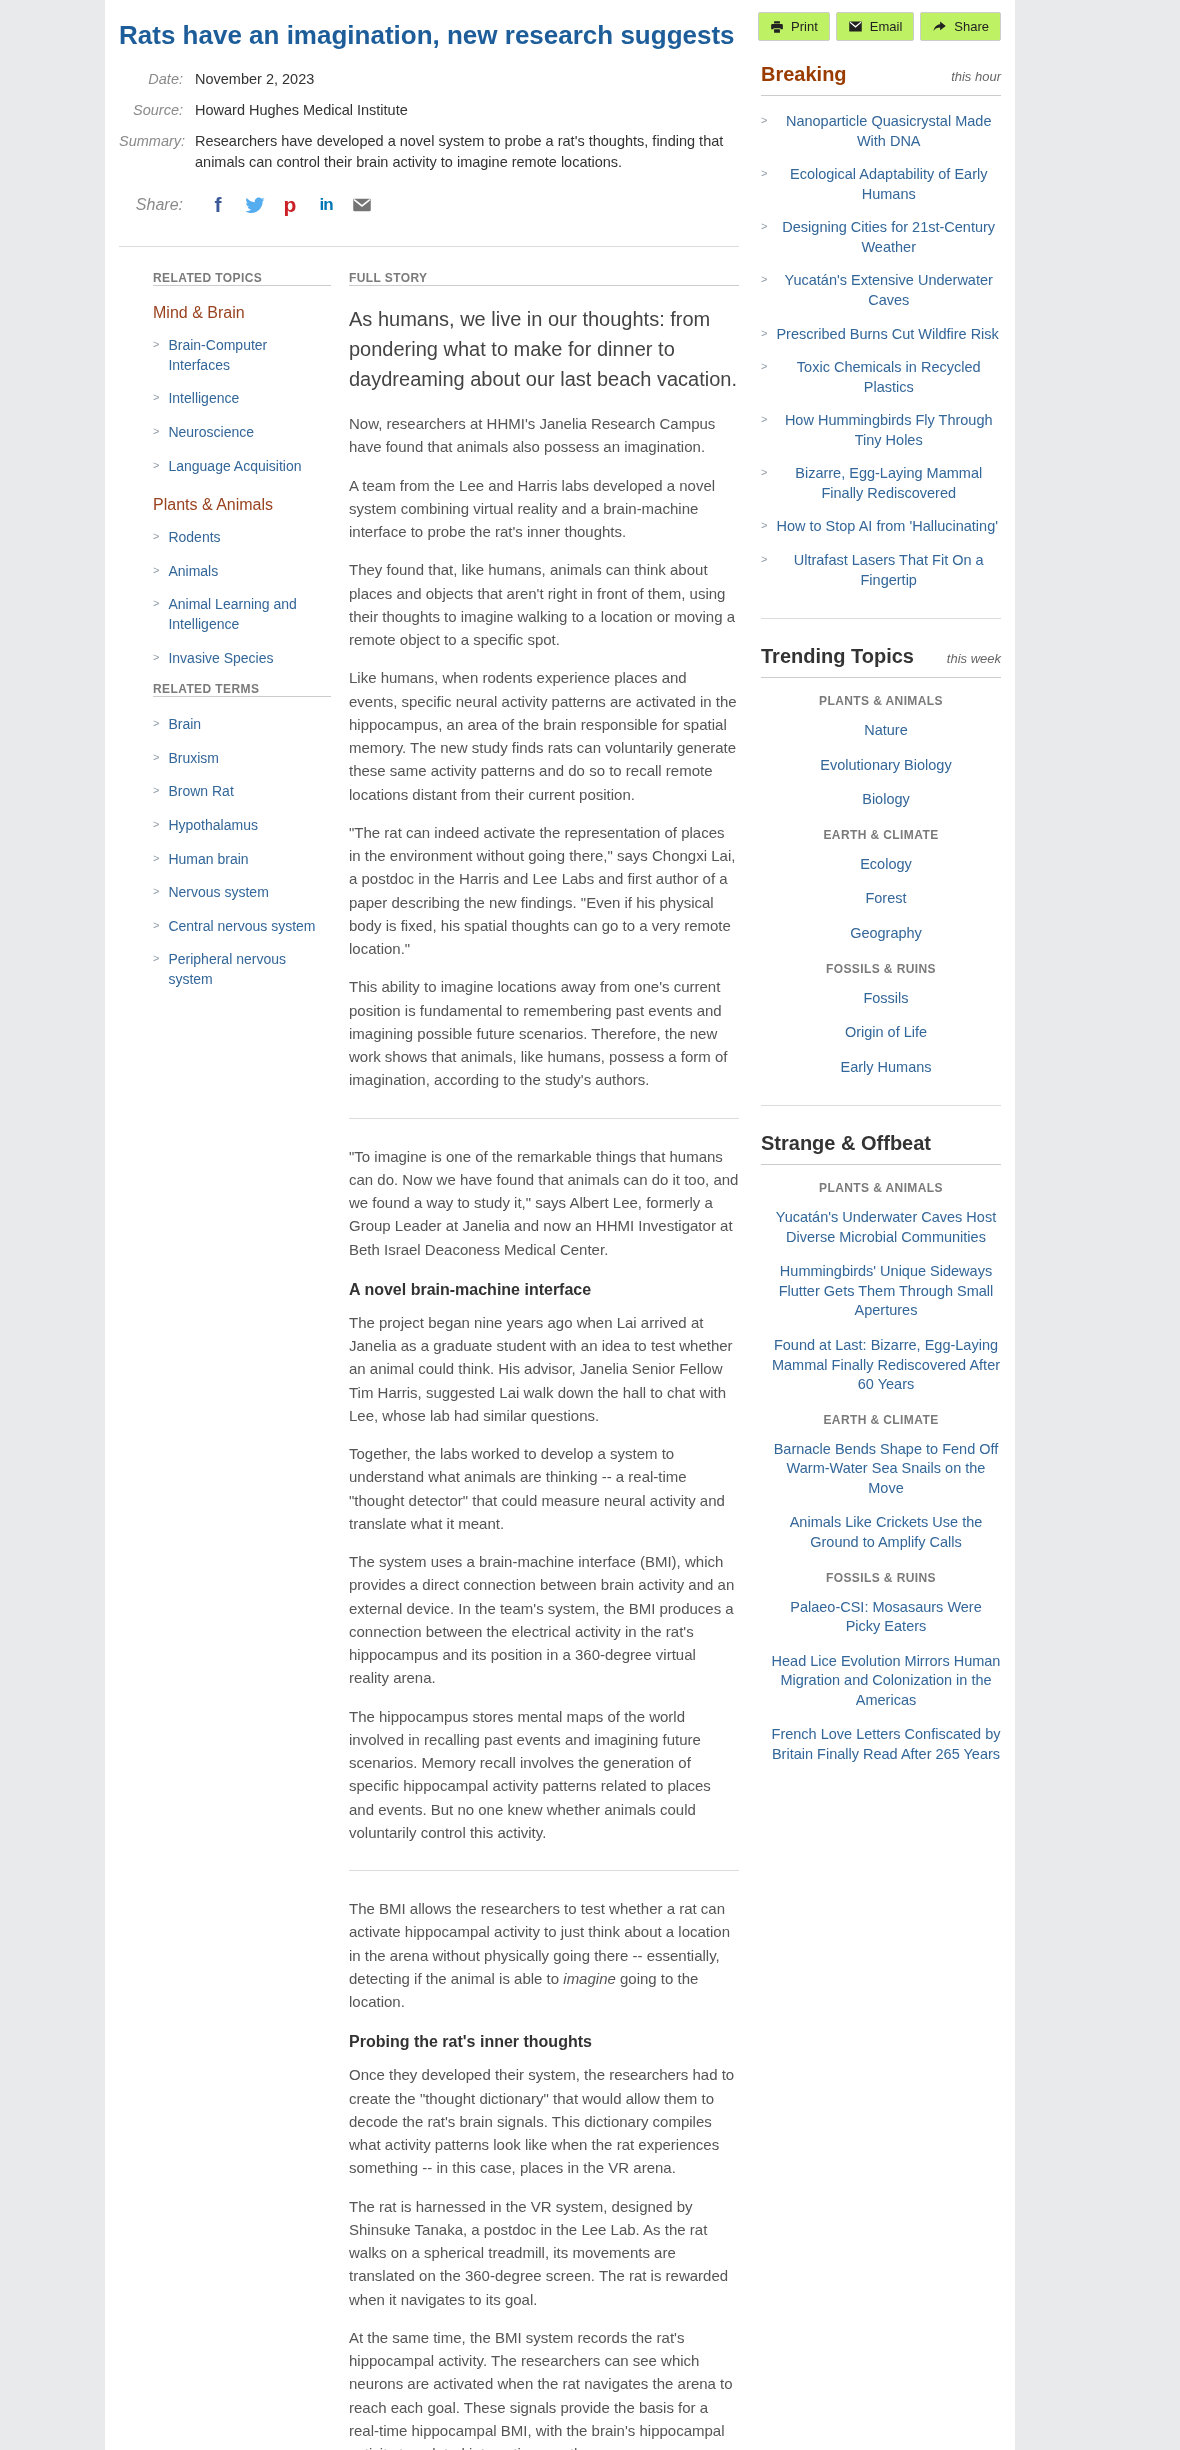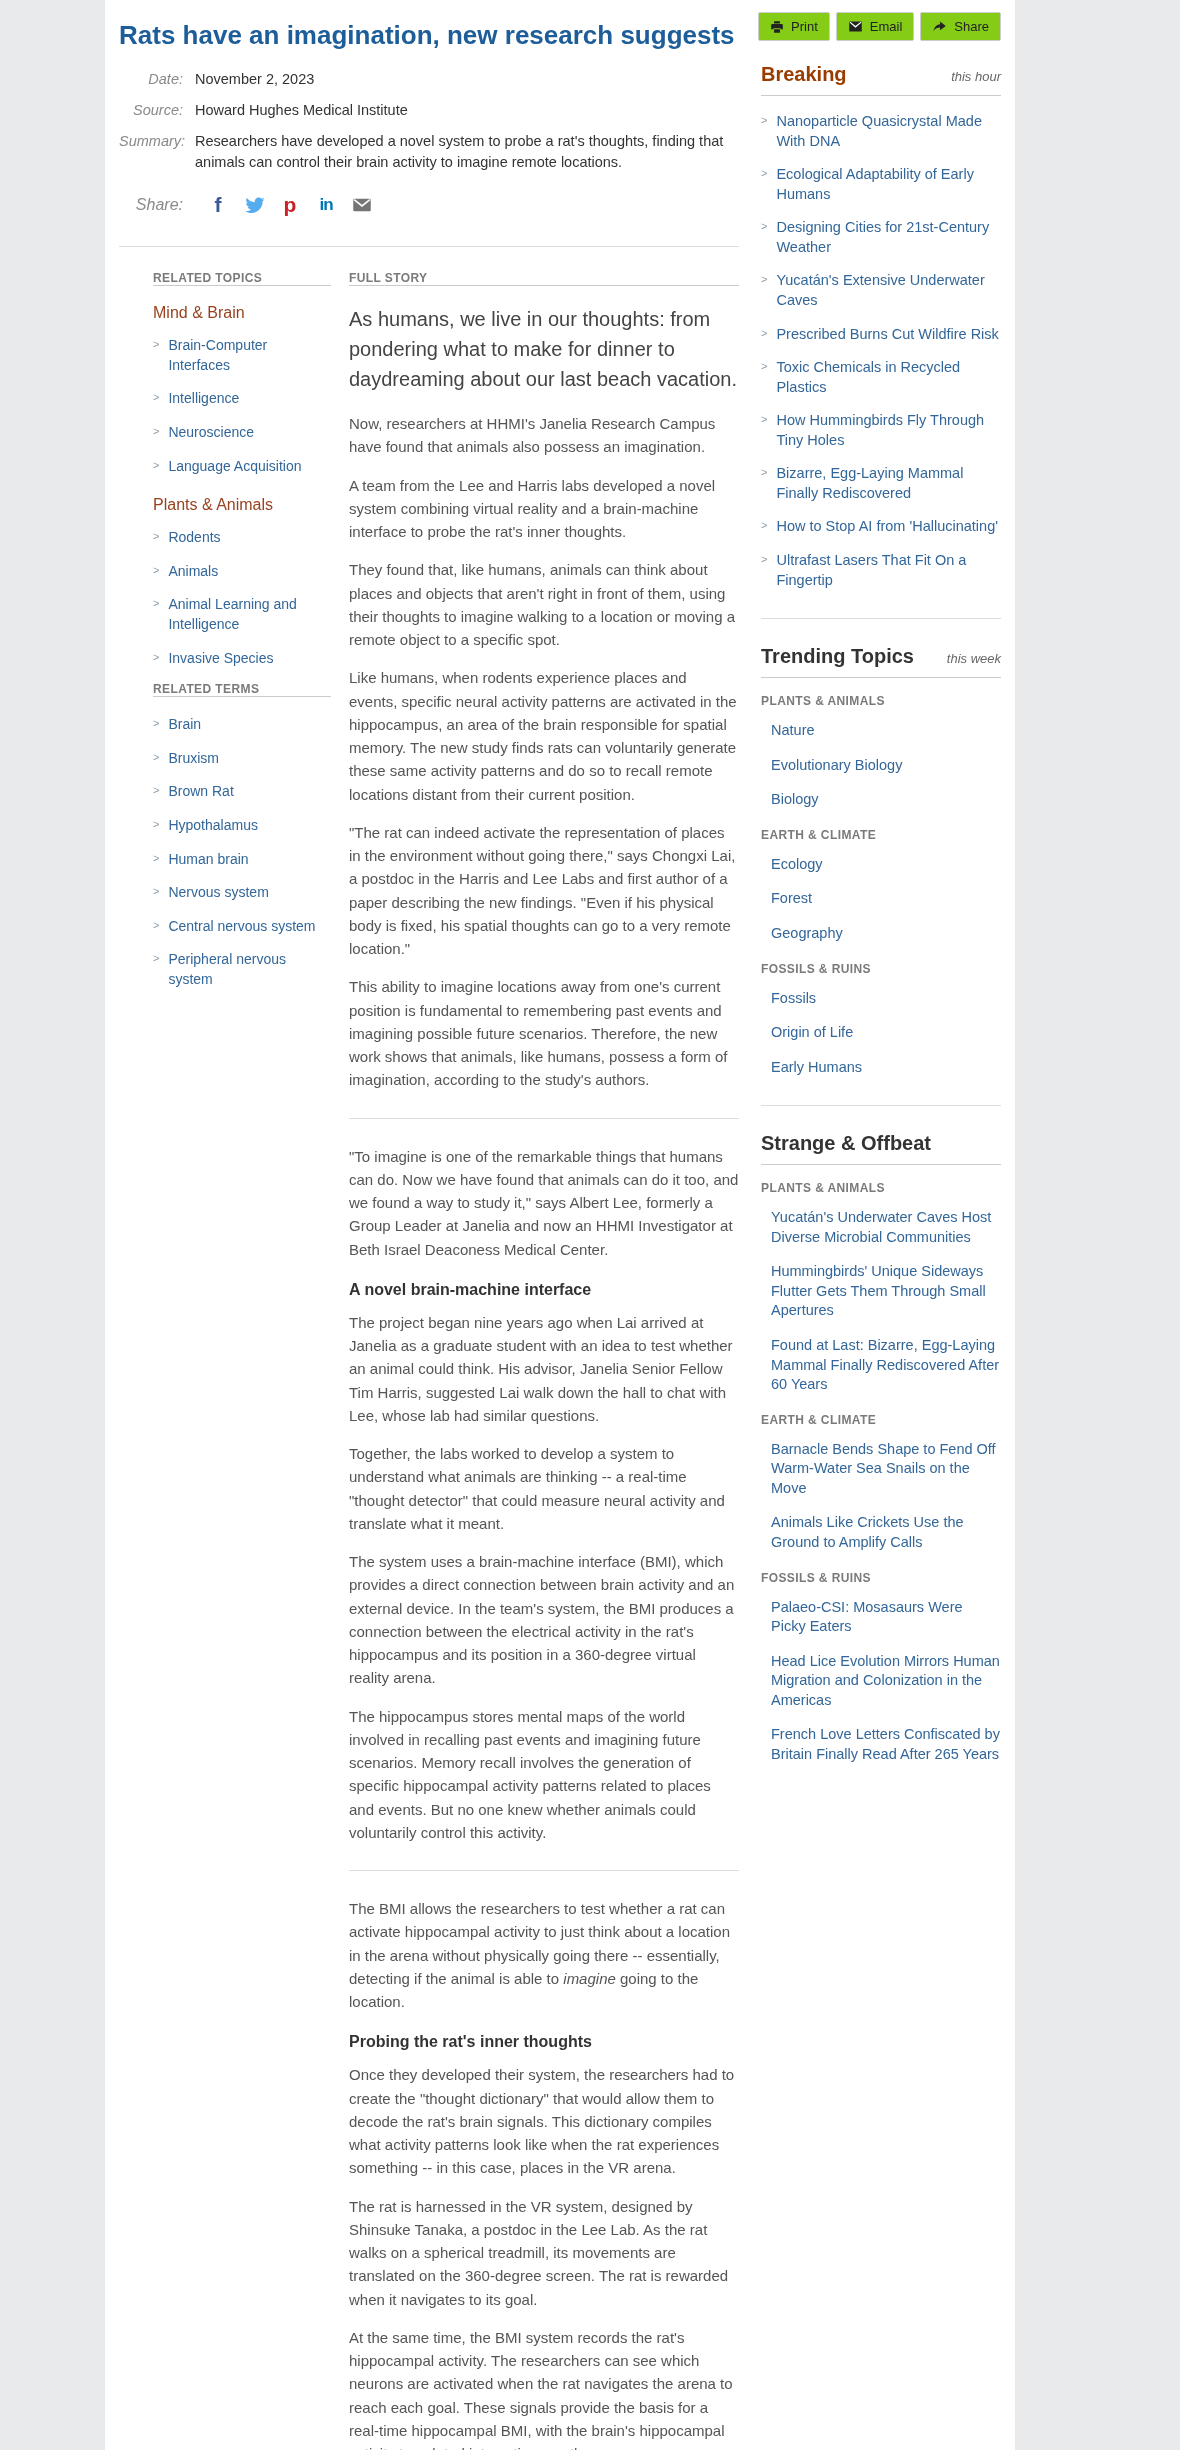--- a/index.html
+++ b/index.html
@@ -39,22 +39,22 @@
   .terms-label{margin-top:10px;}
 
   .lead{font-size:20px;line-height:1.5;color:#444;margin:2px 0 18px 0;}
   .story-p{font-size:15px;line-height:1.55;color:#555;margin:0 0 15px 0;}
   .story-p em{font-style:italic;}
   .story-h3{font-size:16px;font-weight:bold;color:#333;margin:20px 0 12px 0;}
   hr.story-divider{border:none;border-top:1px solid #ddd;margin:26px 0;}
 
   
   .actions{display:flex;justify-content:flex-end;gap:6px;margin-bottom:22px;}
-  .action-btn{display:inline-flex;align-items:center;gap:7px;border:1px solid #ccc;border-radius:2px;padding:6px 11px;font-size:13px;color:#222;background:#84cc16;cursor:pointer;}
-  .side-section{margin-bottom:28px;}
+  .action-btn{display:inline-flex;align-items:center;gap:7px;border:1px solid #ccc;border-radius:2px;padding:6px 11px;font-size:13px;color:#222;background:#bef264;cursor:pointer;}
+  .side-section{margin-bottom:28px;text-align:center;}
   .side-section.bordered{border-top:1px solid #ddd;padding-top:26px;}
   .side-head{display:flex;justify-content:space-between;align-items:baseline;border-bottom:1px solid #ccc;padding-bottom:9px;margin-bottom:16px;}
   .side-title{font-size:20px;font-weight:bold;color:#333;}
   .side-title.breaking{color:#9a3c00;}
   .side-time{font-style:italic;color:#666;font-size:13px;}
   .side-group-label{font-size:12px;font-weight:bold;color:#7a7a7a;letter-spacing:.4px;margin:18px 0 13px 0;}
   .side-group-label:first-child{margin-top:2px;}
   .side-link{font-size:14.5px;color:#336699;margin:0 0 15px 10px;line-height:1.35;cursor:pointer;}
   .breaking-item{display:flex;font-size:14.5px;color:#336699;margin-bottom:14px;line-height:1.35;cursor:pointer;}
 </style>

